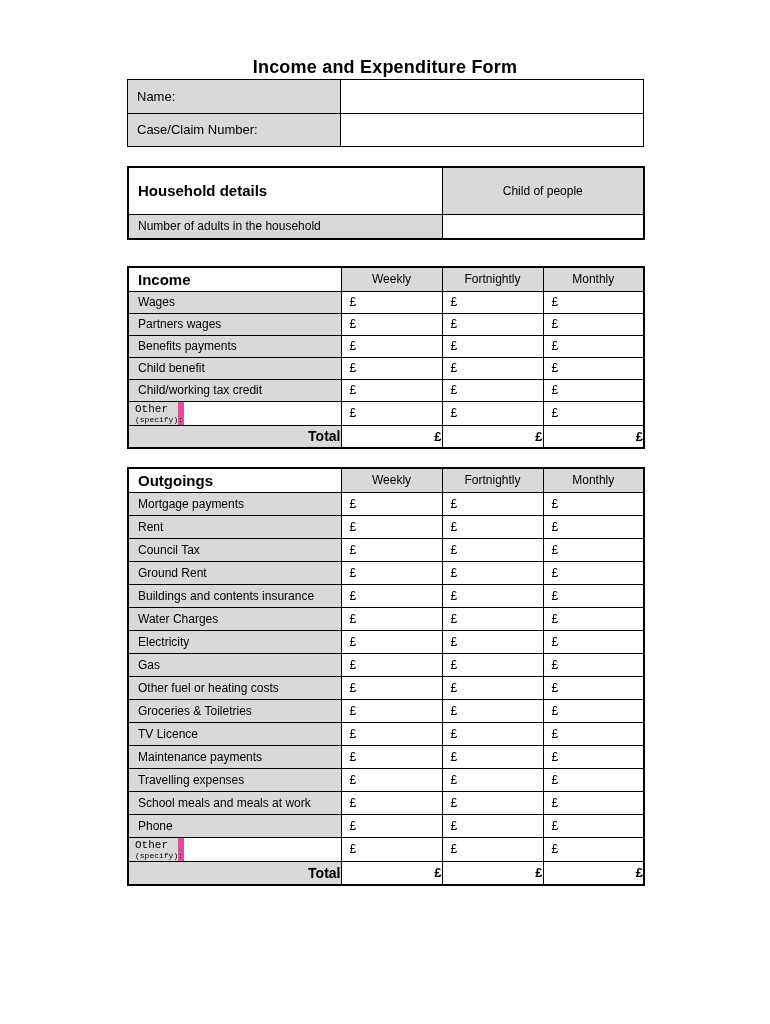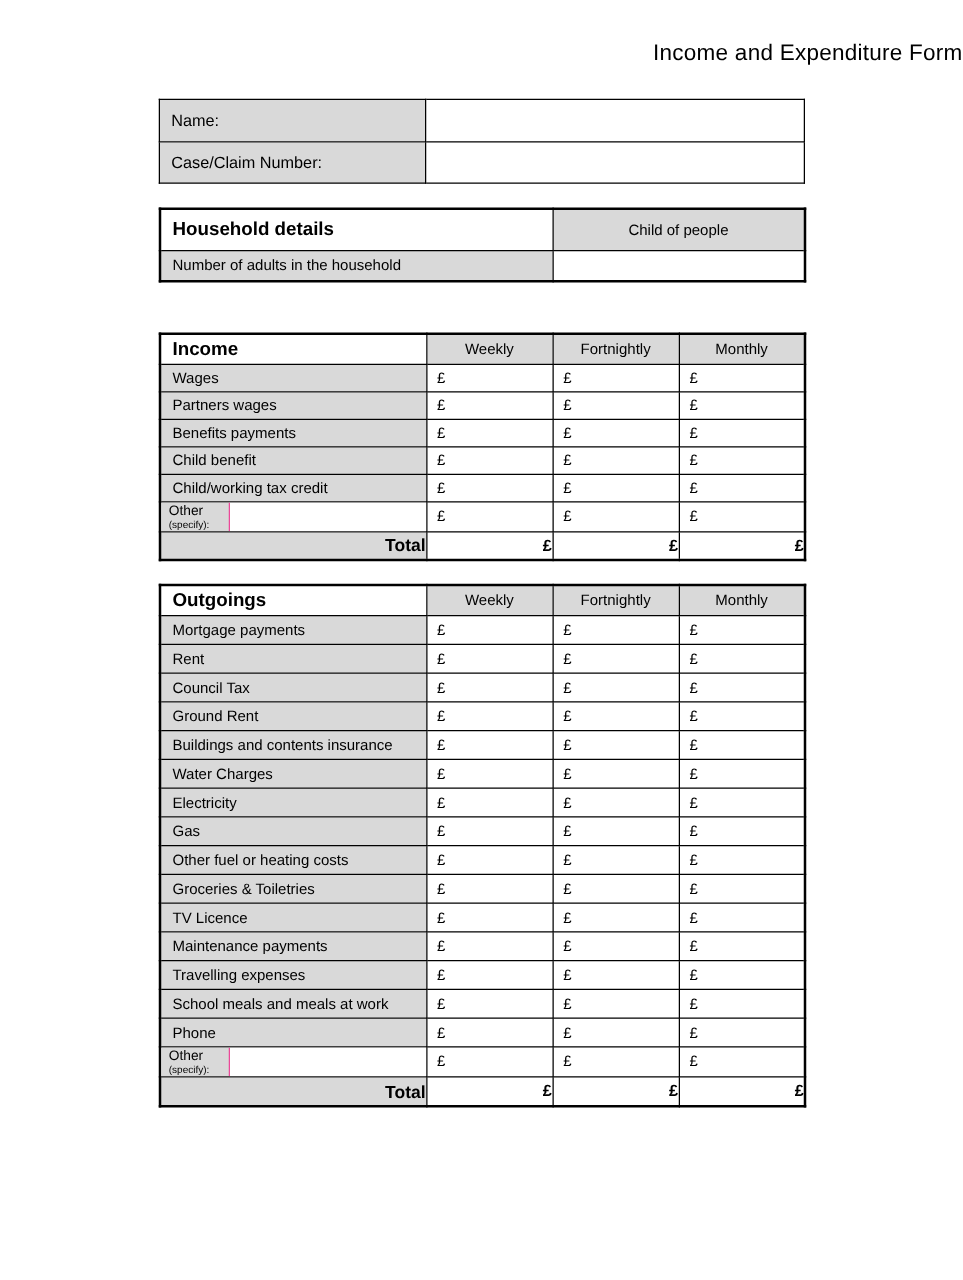--- a/index.html
+++ b/index.html
@@ -6,22 +6,22 @@
   html,body { background:#ffffff; }
   body {
     font-family:"Liberation Sans", sans-serif;
     color:#000;
     width:770px; height:1024px;
     position:relative; overflow:hidden;
   }
   .page { position:relative; width:770px; height:1024px; background:#fff; }
 
   .title {
-    position:absolute; top:32px; left:0; width:770px;
-    text-align:right; font-size:18px; font-weight:normal;
+    position:absolute; top:57px; left:0; width:770px;
+    text-align:center; font-size:18px; font-weight:bold;
     letter-spacing:.2px;
   }
 
   table.tbl {
     position:absolute; left:127px; width:516px;
     border-collapse:collapse; table-layout:fixed;padding-left:48px;
   }
   table.tbl td { border:1px solid #000; vertical-align:middle; overflow:hidden; }
 
   
@@ -29,21 +29,21 @@
   .t1, .t1 td { border:1px solid #2e2e2e; }
   .t1 tr { height:33.5px; }
   .t1 .lbl13 {
     background:var(--cell-gray,#d9d9d9);
     font-size:13px; padding-left:9px;
   }
   .input-cell { background:#fff; font-size:13px; padding-left:8px; }
 
   
   .t2 { top:166px; border:2px solid #000; }
-  .t2 .hh-hdr { height:33px; }
+  .t2 .hh-hdr { height:47px; }
   .t2 .data { height:24.5px; }
 
   
   .t3 { top:266px; border:2px solid #000; }
   .t4 { top:467px; border:2px solid #000; }
   .hdr-row { height:24px; }
   .t3 .data-row { height:22px; }
   .t4 .data-row { height:23px; }
   .t3 .total-row { height:23px; }
   .t4 .total-row { height:24px; }
@@ -70,22 +70,23 @@
     background:var(--cell-gray,#d9d9d9);
     font-size:14px; font-weight:bold; padding-left:9px;
   }
   .total-money { font-weight:bold; font-size:13px; }
 
   
   .other-cell { padding:0; }
   .other-wrap { display:flex; width:100%; height:100%; align-items:stretch; }
   .other-left {
     width:55px; background:var(--cell-gray,#d9d9d9);
-    border-right:1px solid #ec4899;
+    border-right:6px solid #ec4899;
     padding:1px 0 1px 6px;
+    font-family:Liberation Mono, monospace;
   }
   .other-word { font-size:11px; line-height:12px; }
   .other-spec { font-size:8px; line-height:9px; }
   .other-input { flex:1; background:#fff; font-size:11px; padding-left:6px; }
 </style>
 </head>
 <body>
 
 <div class="page">
 

